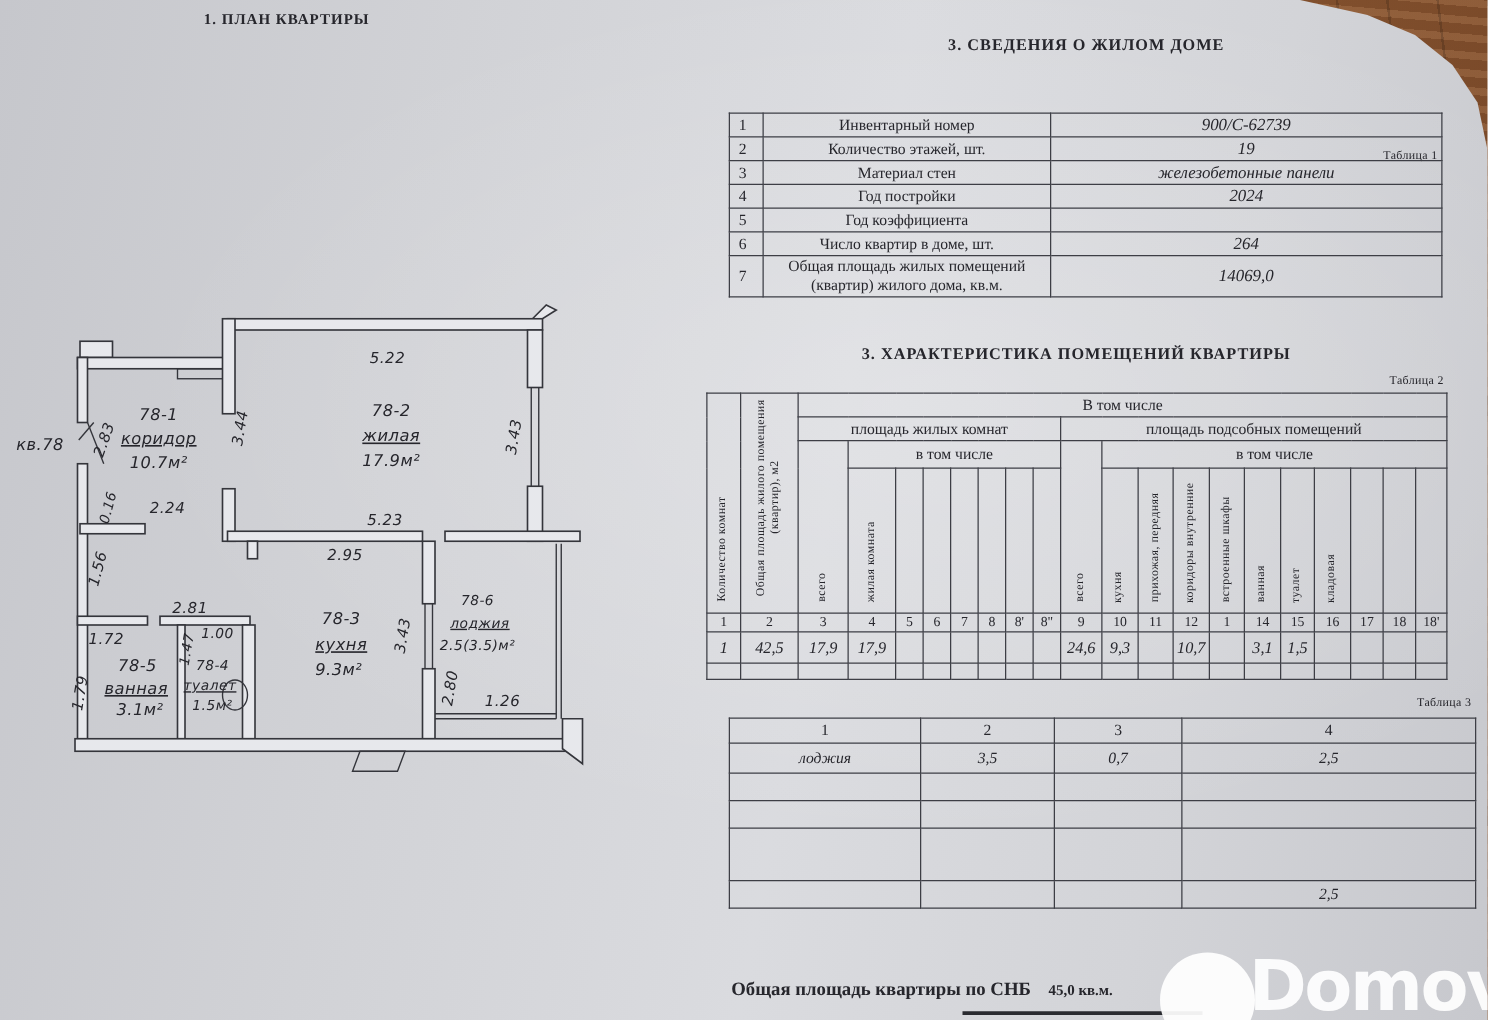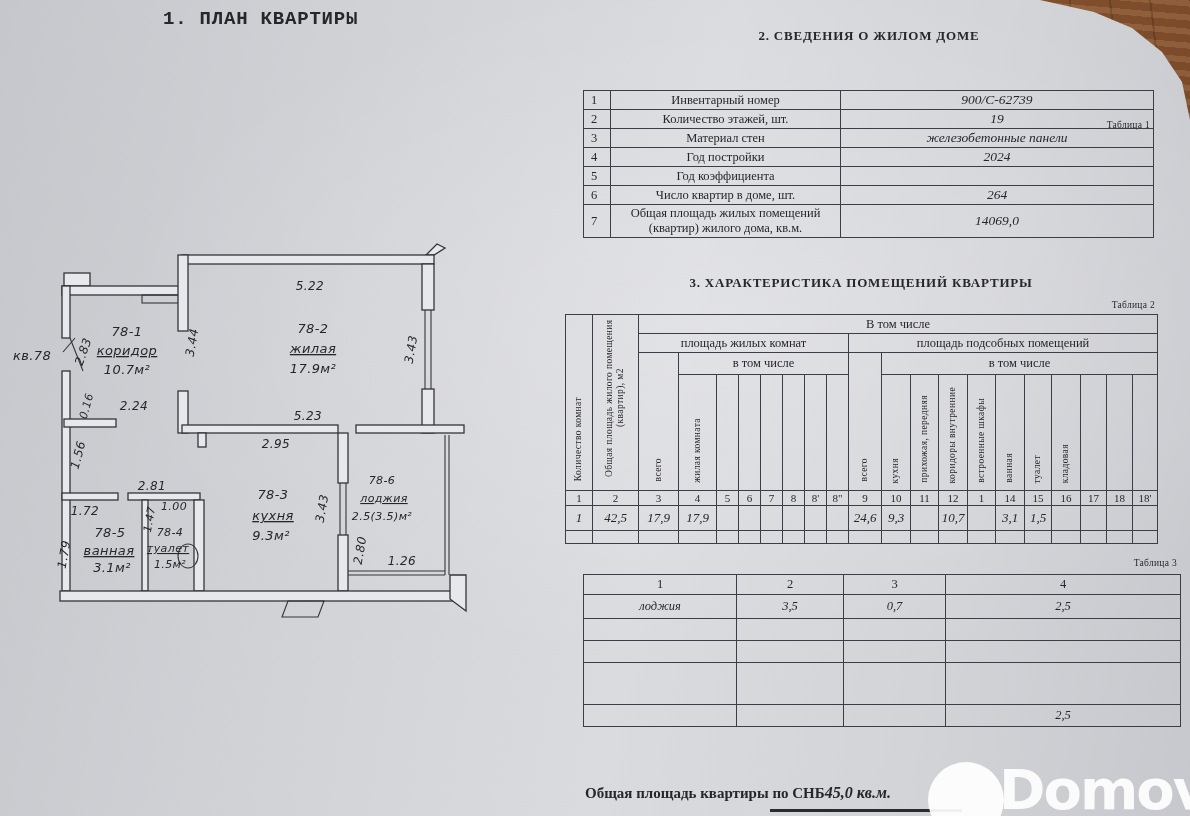--- a/index.html
+++ b/index.html
@@ -43,24 +43,24 @@
   #table2 tr.filler td { height:13px; }
   
   #table3 { width:597px; font-size:12.5px; }
   #table3 th { padding:3px 8px; height:48px; vertical-align:middle; text-align:center; font-size:12.5px; }
   #table3 tr.nums td { height:20px; text-align:center; }
   #table3 tbody td { font-style:italic; text-align:center; height:22px; }
   #table3 tbody tr:nth-child(1) td { height:24px; }
   #table3 tbody tr:nth-child(4) td { height:42px; }
   
   .footer { position:absolute; left:585px; top:784px; font-weight:bold; font-size:15px; }
-  .footer .val { font-style:italic; font-size:16px; }
+  .footer .val { font-size:12px; margin-left:14px; }
   .footer-line { position:absolute; left:770px; top:809px; width:192px; height:3px; background:#2a2b30; }
   
-  #plan-title { position:absolute; left:163px; top:8px; font-weight:bold; font-size:19px; letter-spacing:.8px;font-family:Liberation Mono, monospace; }
+  #plan-title { position:absolute; left:163px; top:8px; font-weight:bold; font-size:12px; letter-spacing:.8px; }
   #plan { position:absolute; left:30px; top:243px; overflow:visible; }
   .wall { fill:#e7e8ec; stroke:#34353b; stroke-width:1.3; }
   .openrect { fill:none; stroke:#34353b; stroke-width:1.1; }
   .thin { stroke:#34353b; stroke-width:1.1; fill:none; }
   .ptxt { font-family:"DejaVu Sans",sans-serif; font-style:italic; fill:#26262c; font-size:13px; text-anchor:middle; letter-spacing:.4px; }
   .ptxt.dim { font-size:12px; }
   .ptxt.name { text-decoration:underline; }
   .ptxt.small { font-size:11px; }
   
   .wm { position:absolute; pointer-events:none; }
@@ -151,21 +151,21 @@
   <text class="ptxt dim" x="122" y="247">2.81</text>
   <text class="ptxt dim" x="55" y="272">1.72</text>
   <text class="ptxt dim" transform="rotate(-80 38 312)" x="38" y="312">1.79</text>
   <text class="ptxt dim small" x="144" y="267">1.00</text>
   <text class="ptxt dim small" transform="rotate(-80 123 277)" x="123" y="277">1.47</text>
   <text class="ptxt dim" transform="rotate(-80 296 266)" x="296" y="266">3.43</text>
   <text class="ptxt dim" transform="rotate(-80 334 308)" x="334" y="308">2.80</text>
   <text class="ptxt dim" x="372" y="322">1.26</text>
 </svg>
 
-<div class="sec-title" style="left:583px; top:28px; width:572px;">2. СВЕДЕНИЯ О ЖИЛОМ ДОМЕ</div>
+<div class="sec-title" style="left:583px; top:28px; width:572px;">3. СВЕДЕНИЯ О ЖИЛОМ ДОМЕ</div>
 <div class="tbl-caption" style="left:583px; top:74px; width:567px;margin-top:46px;">Таблица 1</div>
 <table id="table1" style="left:583px; top:90px;">
   <colgroup>
       <col style="width:27px">
       <col style="width:230px">
       <col style="width:313px">
     </colgroup>
   <tbody>
       <tr>
         <td>1</td>

